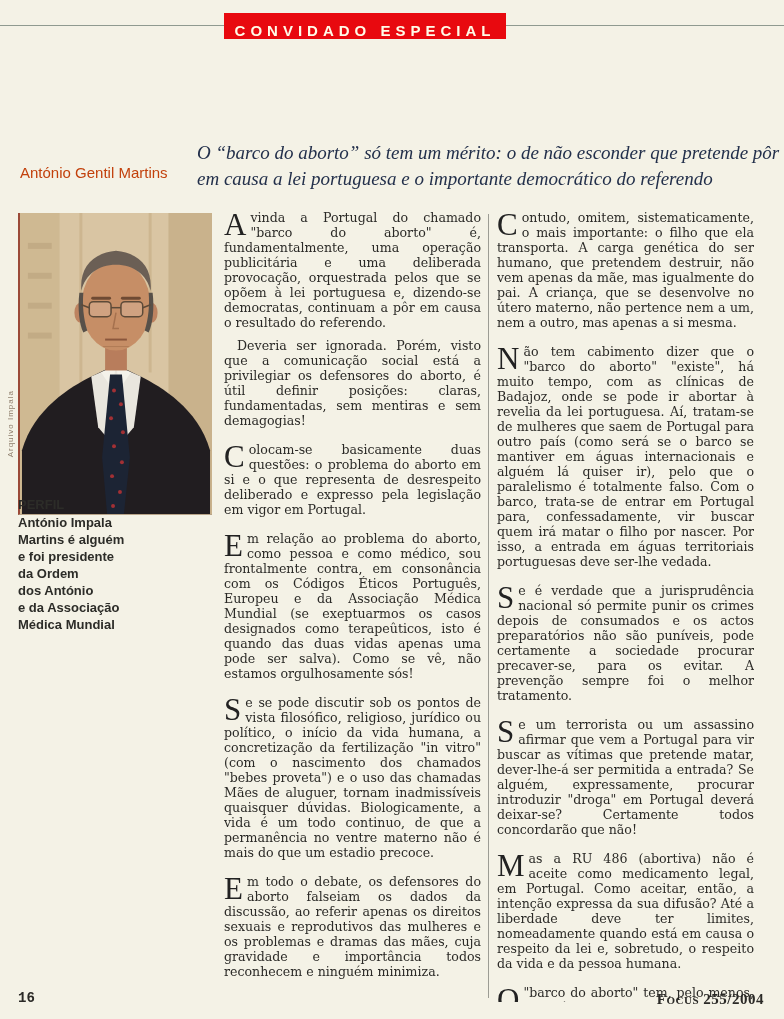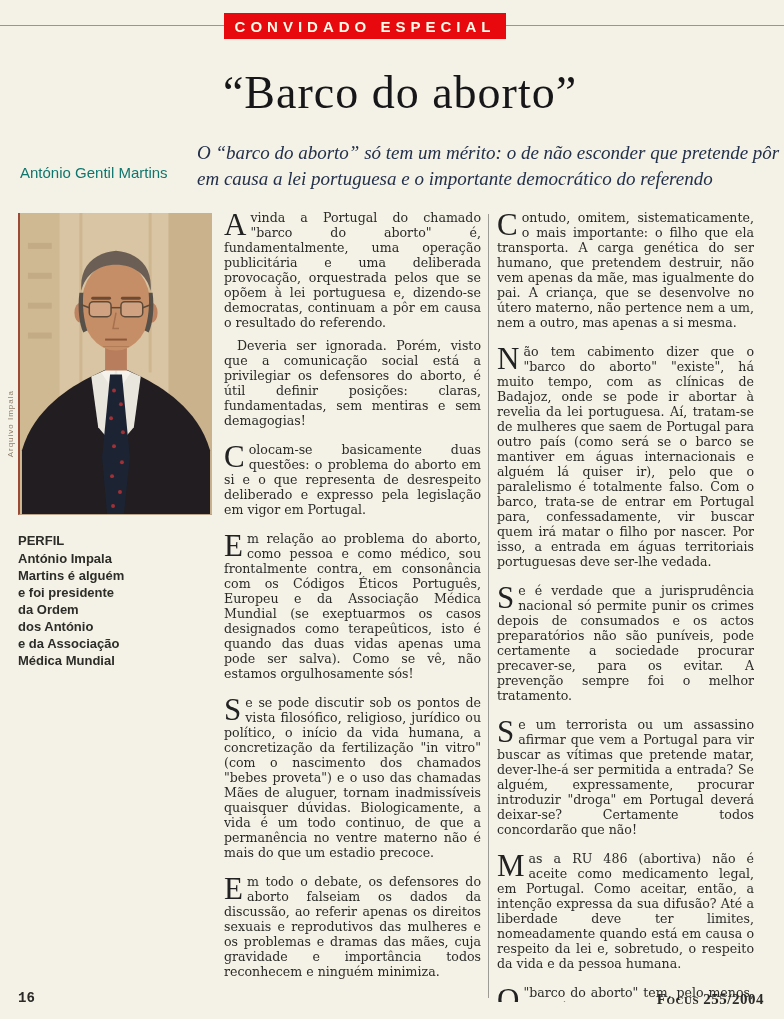--- a/index.html
+++ b/index.html
@@ -9,21 +9,21 @@
     background:#f4f2e6;
     overflow:hidden;
     font-family:"DejaVu Serif", serif;
   }
   .header-rule{
     position:absolute;left:0;top:25px;width:784px;height:1px;
     background:#8f9a90;
   }
   .banner{
     position:absolute;left:224px;top:13px;width:282px;height:26px;
-    display:flex;align-items:center;justify-content:center;
+    display:flex;align-items:flex-end;justify-content:center;
   }
   .banner-label{
     font-family:"Liberation Sans", sans-serif;
     font-weight:bold;font-size:15px;letter-spacing:5px;
     color:#fffbe8;white-space:nowrap;
   }
   .title{
     position:absolute;left:150px;top:66px;width:500px;
     margin:0;text-align:center;
     font-family:"Liberation Serif", serif;
@@ -32,36 +32,36 @@
   }
   .subtitle{
     position:absolute;left:197px;top:140px;width:586px;
     font-family:"Liberation Serif", serif;
     font-style:italic;font-size:19px;line-height:26px;
     color:#23304b;
   }
   .author{
     position:absolute;left:20px;top:164px;
     font-family:"Liberation Sans", sans-serif;
-    font-size:15px;color:#0f766e;
+    font-size:15px;color:#c2410c;
   }
   .photo{
     position:absolute;left:18px;top:213px;width:194px;height:302px;
     margin:0;border-left:2px solid #9b4a38;border-bottom:1px solid #b8a489;
     box-sizing:border-box;background:#d9c6a6;
   }
   .photo svg{display:block;width:100%;height:100%;}
   .photo-credit{
     position:absolute;left:6px;top:390px;
     writing-mode:vertical-rl;transform:rotate(180deg);
     font-family:"Liberation Sans", sans-serif;
     font-size:8px;color:#8d7d6b;letter-spacing:1px;
   }
   .profile{
-    position:absolute;left:18px;top:532px;width:165px;
+    position:absolute;left:18px;top:496px;width:165px;
     font-family:"Liberation Sans", sans-serif;
     font-weight:bold;font-size:13px;line-height:17px;color:#2c2c28;
   }
   .profile-heading{margin-bottom:1px;}
   .col{
     position:absolute;top:210px;width:257px;height:792px;
     overflow:hidden;
     font-size:12.6px;line-height:15px;
     text-align:justify;color:#2b2a27;
   }
@@ -96,21 +96,20 @@
 <body>
 
 <div class="page" style="background: rgb(244, 242, 230);">
 
   <div class="header-rule"></div>
 
   <div class="banner" id="banner" style="background: rgb(232, 9, 15);">
     <span class="banner-label">CONVIDADO ESPECIAL</span>
   </div>
 
-  <h1 class="title">“Barco do aborto”</h1>
 
   <div class="subtitle">O “barco do aborto” só tem um mérito: o de não esconder que pretende pôr em causa a lei portuguesa e o importante democrático do referendo</div>
 
   <div class="author">António Gentil Martins</div>
 
   <figure class="photo">
     <svg viewBox="0 0 194 302" preserveAspectRatio="none">
 
       <rect x="0" y="0" width="194" height="302" fill="#d9c5a3"></rect>
       <rect x="0" y="0" width="40" height="302" fill="#cfb992"></rect>

